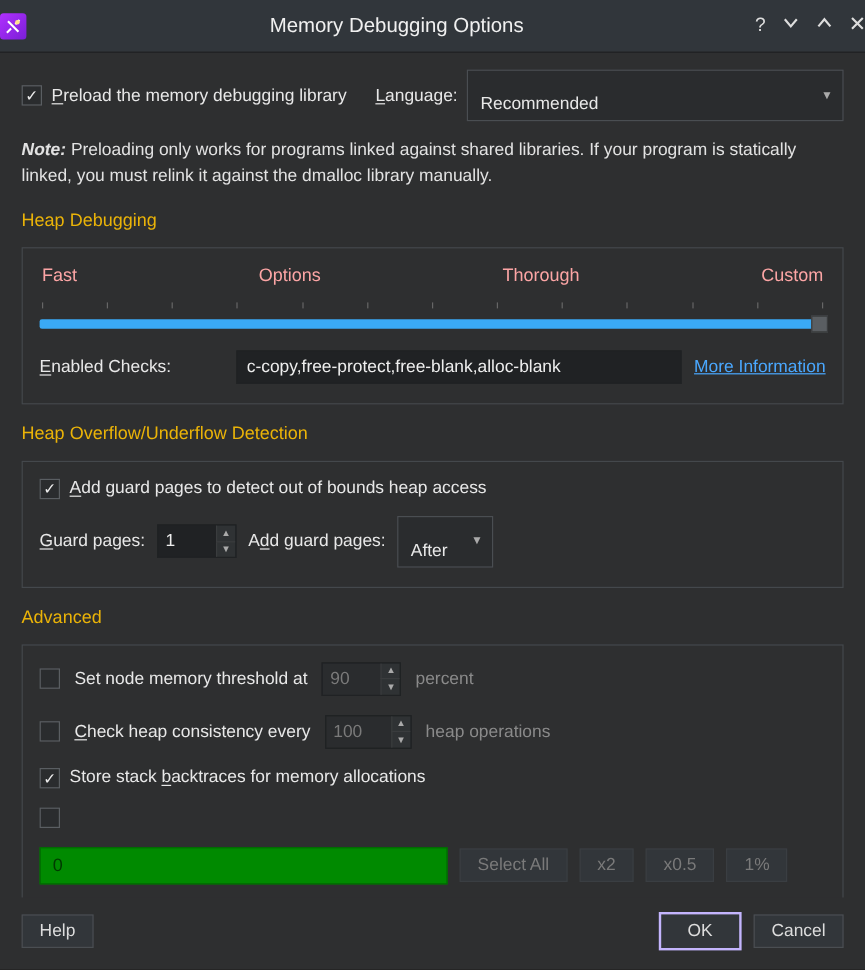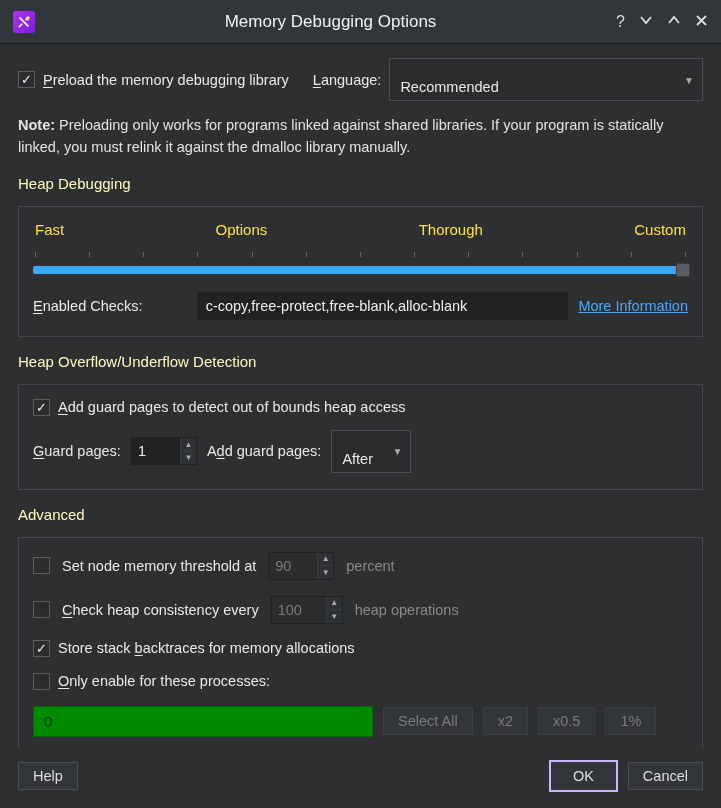--- a/index.html
+++ b/index.html
@@ -17,21 +17,21 @@
     width: 721px;
     height: 808px;
     display: flex;
     flex-direction: column;
   }
   .titlebar {
     height: 44px;
     background: #31363b;
     display: flex;
     align-items: center;
-    padding: 0 13px;
+    padding: 0 0;
     border-bottom: 1px solid #1e1f20;
   }
   .titlebar .app-icon {
     width: 22px;
     height: 22px;
     background: linear-gradient(135deg, #b030ff 0%, #7a1fd6 100%);
     border-radius: 3px;
     display: flex;
     align-items: center;
     justify-content: center;
@@ -93,39 +93,39 @@
     transform: translateY(-50%);
     font-size: 10px;
     color: #aaa;
   }
   .note {
     color: #e2e2e2;
     line-height: 1.5;
     font-size: 14.5px;
     padding-top: 4px;
   }
-  .note b { font-weight: 700; }
+  .note b { font-weight: 700; font-style: italic; }
   .section-title {
-    color: #fef9c3;
+    color: #eab308;
     font-size: 15px;
     padding: 6px 0 4px 0;
   }
   .group {
     border: 1px solid #44484c;
     padding: 14px 14px 16px 14px;
     display: flex;
     flex-direction: column;
     gap: 14px;
     background: #2e2f30;
   }
   .slider-labels {
     display: flex;
     justify-content: space-between;
     font-size: 15px;
-    color: #fde047;
+    color: #fca5a5;
     padding: 0 2px;
   }
   .slider-track-wrap { position: relative; padding: 8px 0 4px 0; }
   .slider-ticks {
     position: absolute;
     top: 0;
     left: 0;
     right: 0;
     height: 6px;
     display: flex;
@@ -356,21 +356,20 @@
             </div>
         </div>
         <span class="label disabled-text">heap operations</span>
       </div>
       <div class="row">
         <span class="checkbox checked"></span>
         <span class="label"><span>Store stack </span><span class="underline">b</span><span>acktraces for memory allocations</span></span>
       </div>
       <div class="row">
         <span class="checkbox"></span>
-        <span class="label"><span class="underline">O</span><span>nly enable for these processes:</span></span>
       </div>
       <div class="row" style="gap:10px">
         <input class="proc-input" value="0" style="">
         <button class="btn disabled">Select All</button>
         <button class="btn disabled">x2</button>
         <button class="btn disabled">x0.5</button>
         <button class="btn disabled">1%</button>
       </div>
     </div>
 

